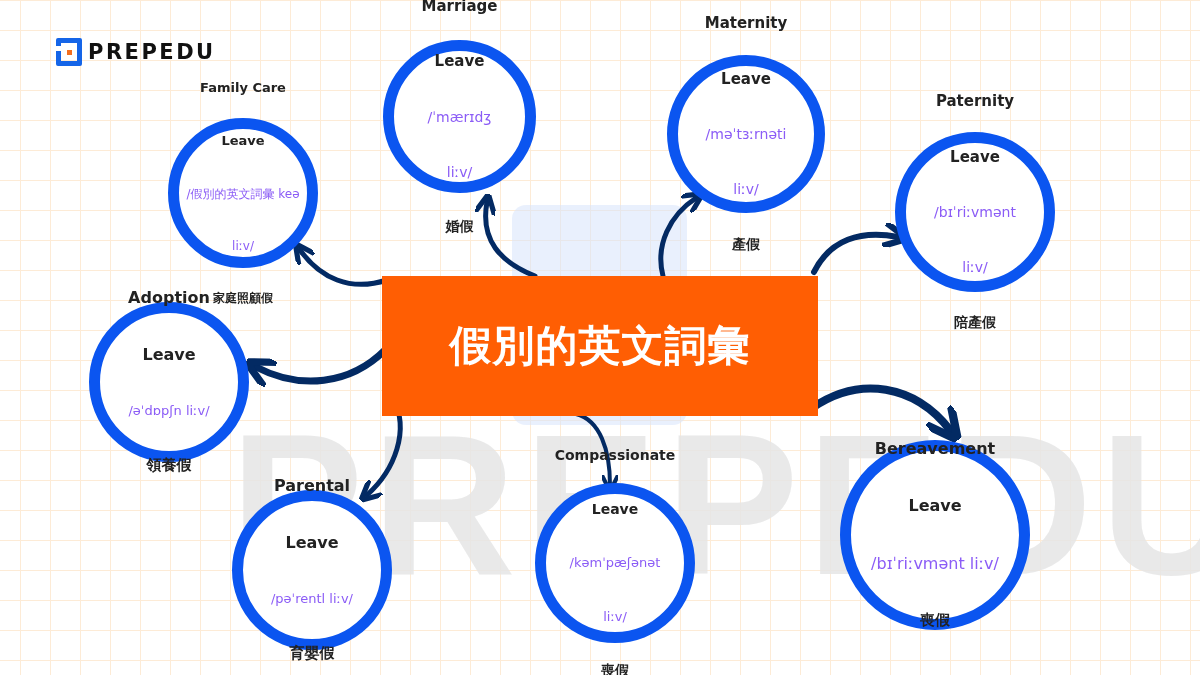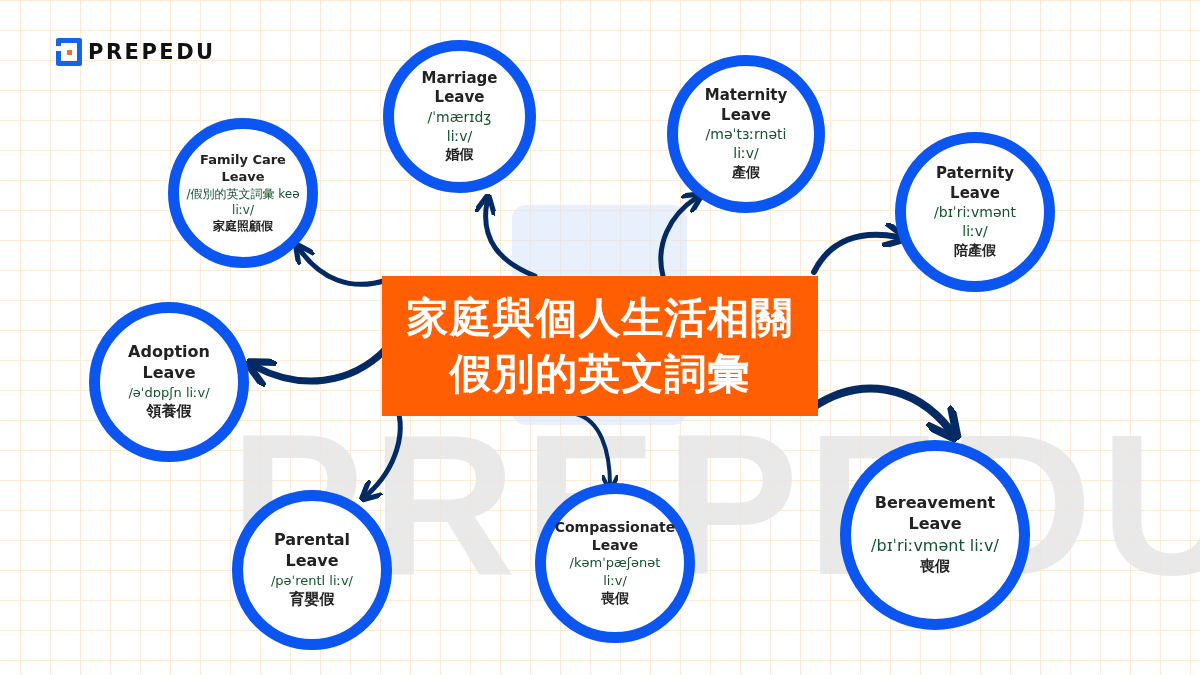--- a/index.html
+++ b/index.html
@@ -42,24 +42,24 @@
     background: #ff5e03; display: flex; flex-direction: column; align-items: center; justify-content: center;
   }
   .center-line {
     color: #fff; font-weight: bold; font-size: 42px; line-height: 56px; letter-spacing: 1px;
     font-family: "DejaVu Sans", sans-serif;
   }
   .node {
     position: absolute; box-sizing: border-box; border-radius: 50%;
     border: 11px solid #0b55f0; background: #fff;
     display: flex; flex-direction: column; align-items: center; justify-content: center;
-    text-align: center; color: #222;
+    text-align: center; color: #222; gap: 36px;
   }
   .node .en { font-weight: bold; line-height: 1.3; }
-  .node .ipa { font-family: "DejaVu Sans", sans-serif; line-height: 1.35; color: #14532d; }
+  .node .ipa { font-family: "DejaVu Sans", sans-serif; line-height: 1.35; color: #8b5cf6; }
   .node .zh { font-weight: bold; line-height: 1.35; }
 </style>
 </head>
 <body>
 
 <div class="watermark-logo"></div>
 <div class="watermark-text">PREPEDU</div>
 
 <div class="logo">
   <div class="logo-mark">
@@ -82,21 +82,20 @@
     <path d="M663,276 C655,245 670,215 696,198" stroke-width="5" marker-end="url(#ah)"></path>
     <path d="M814,272 C830,240 860,230 898,237" stroke-width="6" marker-end="url(#ah)"></path>
     <path d="M385,350 C350,385 300,390 256,367" stroke-width="7" marker-end="url(#ah)"></path>
     <path d="M393,398 C410,430 395,470 367,495" stroke-width="5" marker-end="url(#ah)"></path>
     <path d="M576,414 C600,420 610,450 610,485" stroke-width="4" marker-end="url(#ah)"></path>
     <path d="M812,408 C860,375 915,385 950,430" stroke-width="8" marker-end="url(#ah)"></path>
   </g>
 </svg>
 
 <div class="center-box">
-  <div class="center-line">家庭與個人生活相關</div>
   <div class="center-line">假別的英文詞彙</div>
 </div>
 
 <div class="node" style="left:168px;top:118px;width:150px;height:150px;">
   <div class="en" style="font-size:13px">Family Care</div>
   <div class="en" style="font-size:13px">Leave</div>
   <div class="ipa" style="font-size:12px">/假別的英文詞彙 keə</div>
   <div class="ipa" style="font-size:12px">liːv/</div>
   <div class="zh" style="font-size:12px">家庭照顧假</div>
 </div>

